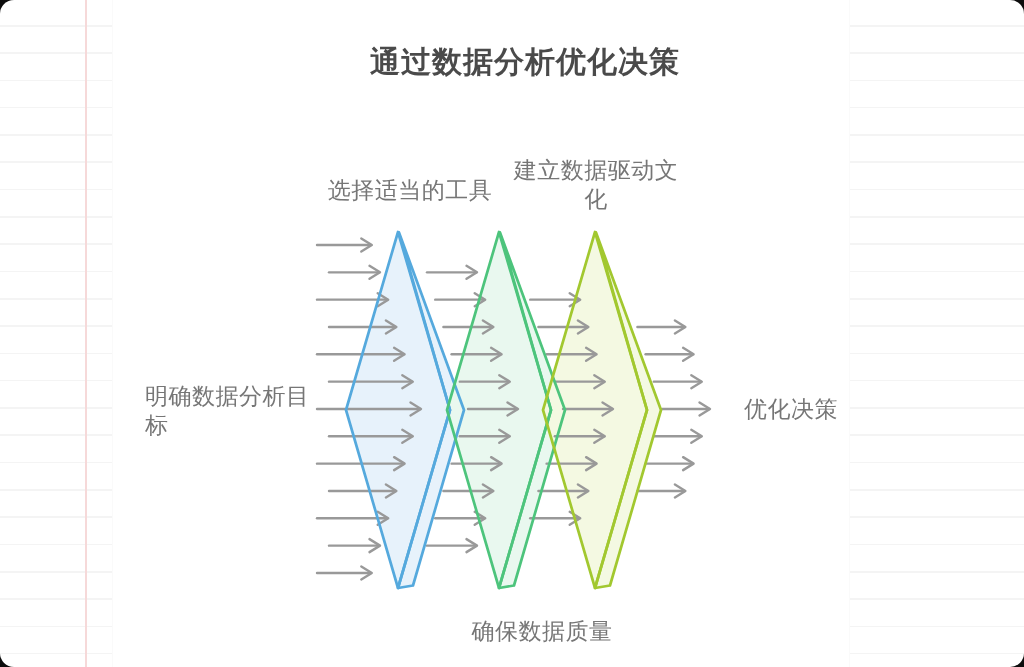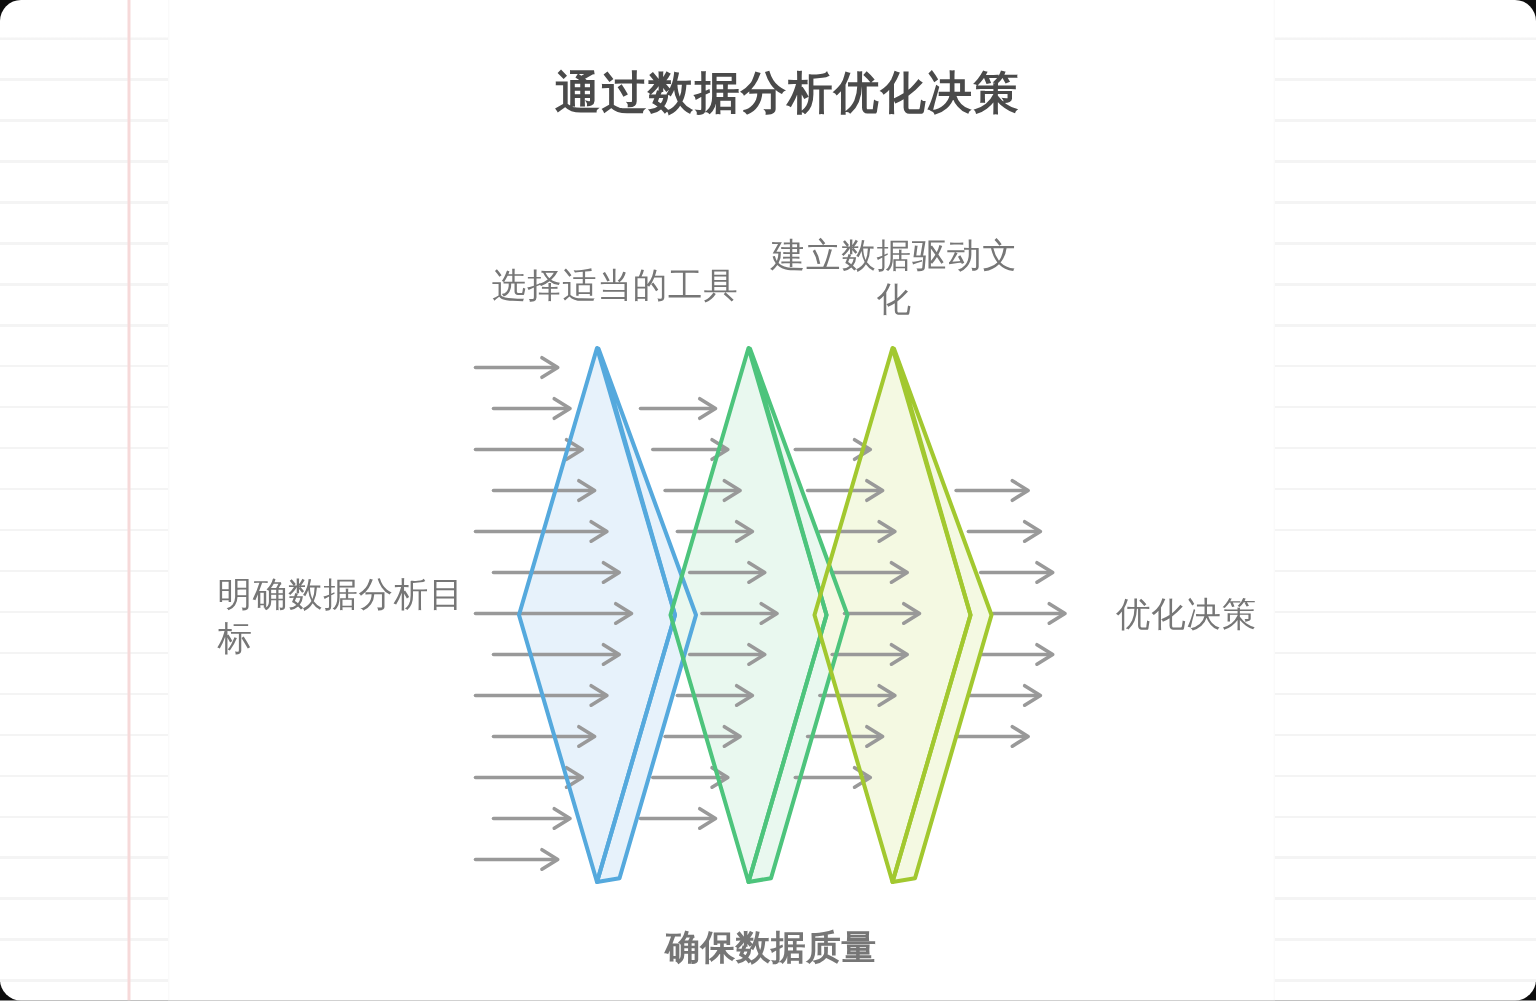--- a/index.html
+++ b/index.html
@@ -227,14 +227,14 @@
   <div class="title" style="left:525px;top:42px;">通过数据分析优化决策</div>
 
   <div class="lbl center nowrap" style="left:410px;top:176px;">选择适当的工具</div>
 
   <div class="lbl center" style="left:596px;top:156px;width:170px;">建立数据驱动文化</div>
 
   <div class="lbl right" style="left:145px;top:382px;width:168px;">明确数据分析目标</div>
 
   <div class="lbl nowrap" style="left:728px;top:395px;margin-left:16px;">优化决策</div>
 
-  <div class="lbl center nowrap" style="left:514px;top:617px;font-weight:bold;">确保数据质量</div>
+  <div class="lbl center nowrap" style="left:542px;top:617px;">确保数据质量</div>
 </div>
 
 </body></html>

